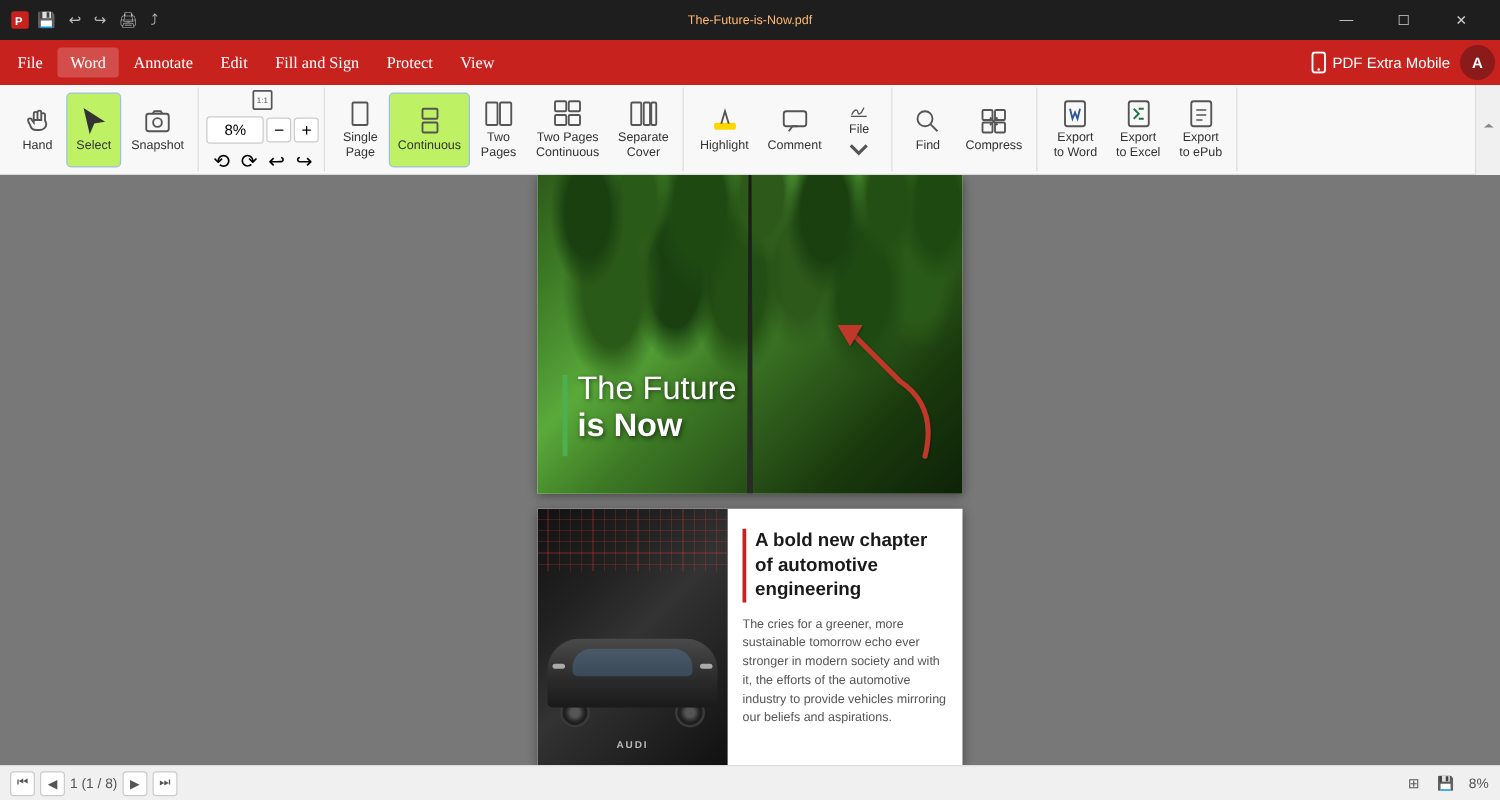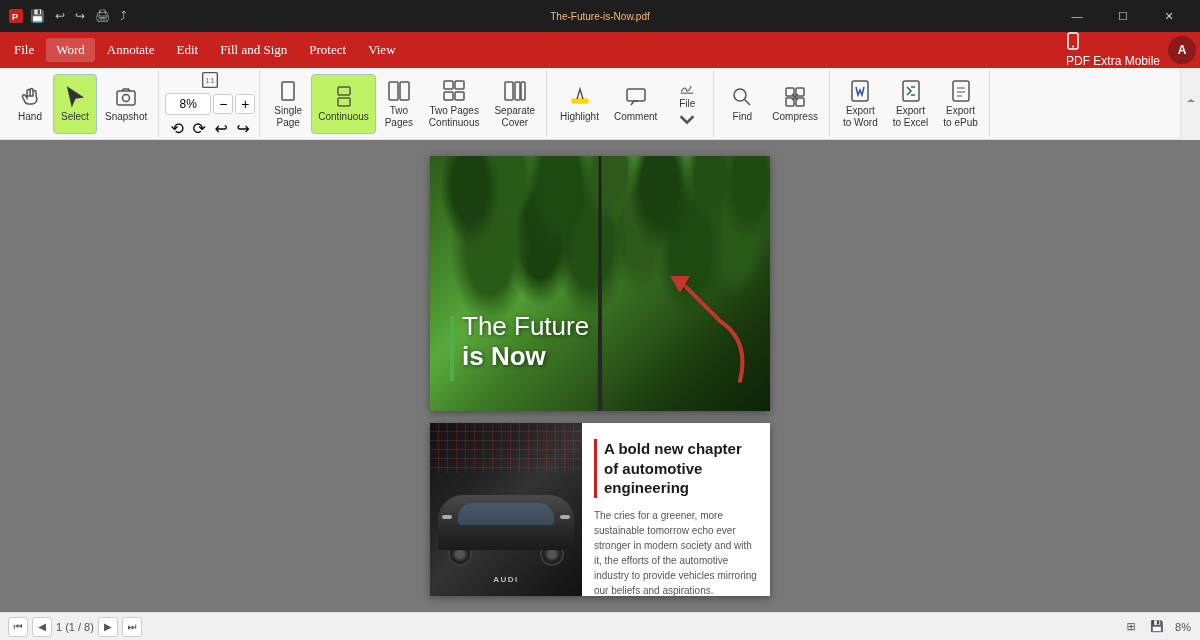--- a/index.html
+++ b/index.html
@@ -35,21 +35,21 @@
     .menu-item {
       color: white;
       font-size: 13px;
       padding: 4px 10px;
       cursor: pointer;
       border-radius: 3px;
       font-family: Liberation Serif, serif;
     }
     .menu-item:hover, .menu-item.active { background: rgba(255,255,255,0.2); }
     .menu-bar-right { margin-left: auto; display: flex; align-items: center; gap: 8px; }
-    .pdf-extra-mobile { color: white; font-size: 12px; display: flex; align-items: flex-start; gap: 4px; flex-direction: column; }
+    .pdf-extra-mobile { color: white; font-size: 12px; display: flex; align-items: center; gap: 4px; }
     .avatar { width: 28px; height: 28px; border-radius: 50%; background: #8B1A1A; display: flex; align-items: center; justify-content: center; color: white; font-size: 12px; font-weight: bold; }
 
     
     .toolbar {
       background: #f8f8f8;
       border-bottom: 1px solid #ddd;
       display: flex;
       align-items: stretch;
       padding: 2px 4px;
       gap: 2px;
@@ -141,21 +141,20 @@
       background: #787878;
     }
 
     
     .pdf-viewer {
       flex: 1;
       overflow: auto;
       display: flex;
       flex-direction: column;
       align-items: center;
-      padding: 16px;
       gap: 12px;
       position: relative;
     }
 
     
     .pdf-page {
       width: 340px;
       background: white;
       box-shadow: 0 2px 8px rgba(0,0,0,0.4);
       position: relative;

